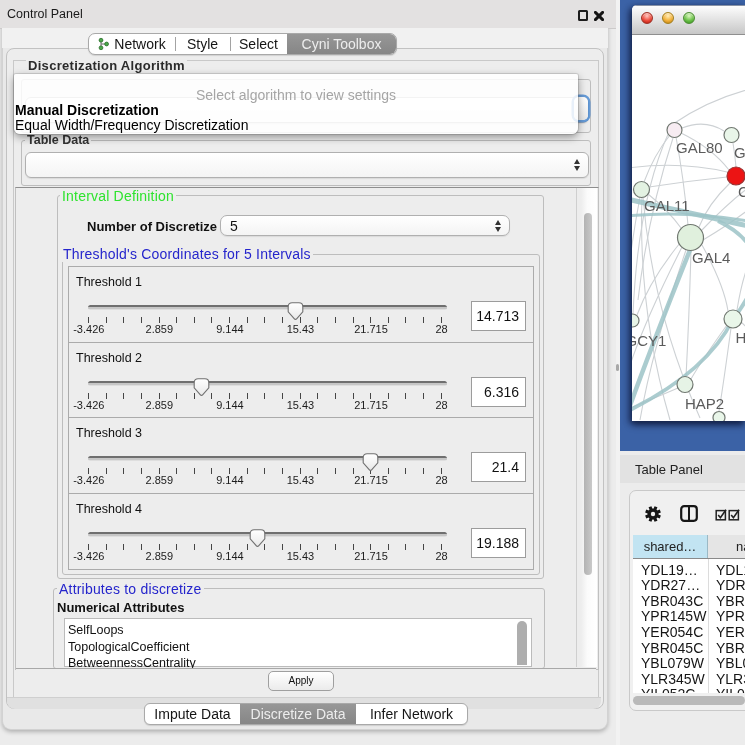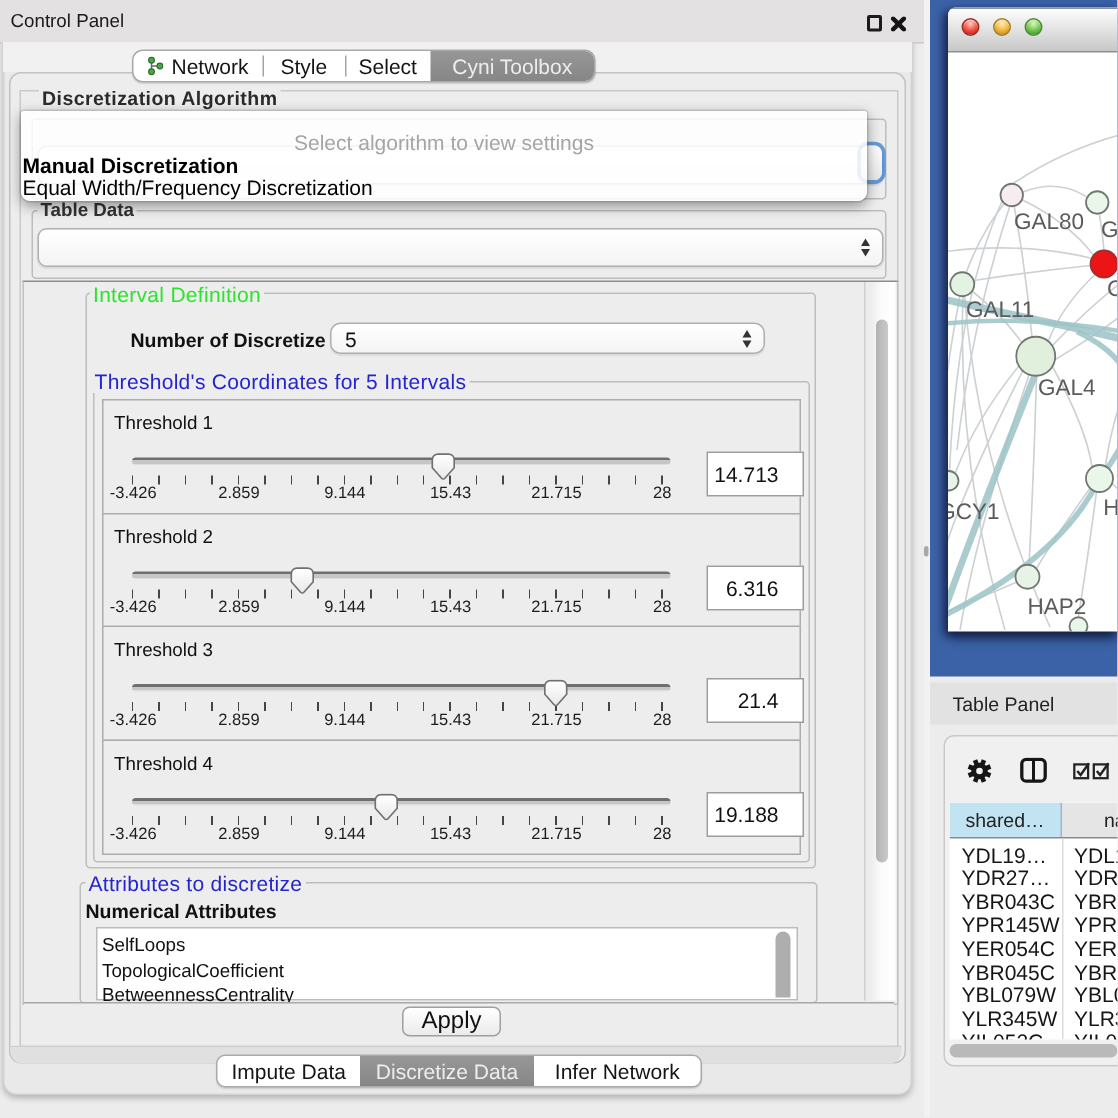--- a/index.html
+++ b/index.html
@@ -34,21 +34,21 @@
 .updown:after{bottom:1px;border-top:5px solid #333}
 
 .thp{left:68px;width:464px;height:75px;border:1px solid #ababab;background:#ededed}
 .thlbl{position:absolute;left:7px;top:8px;font-size:12.5px;font-weight:normal;color:#111}
 .track{position:absolute;left:19px;top:38px;width:359px;height:5px;border-radius:2.5px;
  background:linear-gradient(#6f6f6f 0 35%,#c6c6c6 35% 85%,#dedede 85% 100%)}
 .ticks{position:absolute;left:19.3px;top:50px;width:356px;height:6px;
  background:repeating-linear-gradient(90deg,#454545 0,#454545 1px,transparent 1px,transparent 17.635px)}
 .tl{position:absolute;top:56px;width:60px;text-align:center;font-size:11px;color:#1c1c1c}
 .vbox{position:absolute;left:402px;top:34px;width:47px;height:28px;background:#fff;border:1px solid #9c9c9c;
- font-size:14px;color:#111;text-align:right;line-height:28px;padding-right:16px}
+ font-size:14px;color:#111;text-align:right;line-height:28px;padding-right:6px}
 .thumb{position:absolute;top:35px;width:17px;height:19px}
 
 #popup{left:14px;top:74px;width:564px;height:60px;background:rgba(255,255,255,0.85);
  border-radius:2px 2px 6px 6px;box-shadow:0 3px 9px rgba(0,0,0,.4),0 0 0 1px rgba(130,130,130,.25)}
 
 #attrlist{left:64px;top:618px;width:466px;height:47px;background:#fff;border:1px solid #bbb;font-size:12.5px;color:#111}
 
 #bluearea{left:620px;top:0;width:125px;height:451px;background:#3b62a6}
 #netwin{left:632px;top:5px;width:113px;height:416px;background:#fff;border-radius:5px 0 0 0;overflow:hidden;
  box-shadow:-3px 2px 6px rgba(0,5,30,.45),0 4px 7px rgba(0,5,30,.55)}
@@ -196,21 +196,21 @@
 <div class="grplbl" style="left:57px;top:581.5px;color:#2525cc">Attributes to discretize</div>
 <div class="a bold" style="left:57px;top:600px;font-size:13px;color:#111">Numerical Attributes</div>
 <div class="a" id="attrlist">
  <div style="position:absolute;left:3px;top:4px">SelfLoops</div>
  <div style="position:absolute;left:3px;top:21px">TopologicalCoefficient</div>
  <div style="position:absolute;left:3px;top:37px">BetweennessCentrality</div>
  <div style="position:absolute;left:452px;top:2px;width:10px;height:44px;border-radius:5px 5px 0 0;background:#aeaeae"></div>
 </div>
 
 <div class="a" style="left:16px;top:668px;width:580px;height:28px;background:#ededed;border-top:1px solid #a8a8a8"></div>
-<div class="a" style="left:268px;top:671px;width:64px;height:18px;border:1px solid #9f9f9f;border-radius:5px;background:linear-gradient(#fff,#ebebeb);font-size:16px;color:#111;text-align:center;line-height:18px">Apply</div>
+<div class="a" style="left:268px;top:671px;width:64px;height:18px;border:1px solid #9f9f9f;border-radius:5px;background:linear-gradient(#fff,#ebebeb);font-size:10px;color:#111;text-align:center;line-height:18px">Apply</div>
 
 <div class="a" style="left:7px;top:697px;width:594px;height:11px;background:#e0e0e0;border-top:1px solid #cfcfcf;border-radius:0 0 8px 8px"></div>
 <div class="a seg" style="left:144px;top:703px;border-radius:6px">
  <div style="width:95px">Impute Data</div>
  <div style="width:116px" class="sel">Discretize Data</div>
  <div style="width:111px">Infer Network</div>
 </div>
 
 <div class="a" id="popup"></div>
 <div class="a" style="left:14px;top:87px;width:564px;text-align:center;font-size:14px;color:#a5a5a5">Select algorithm to view settings</div>

